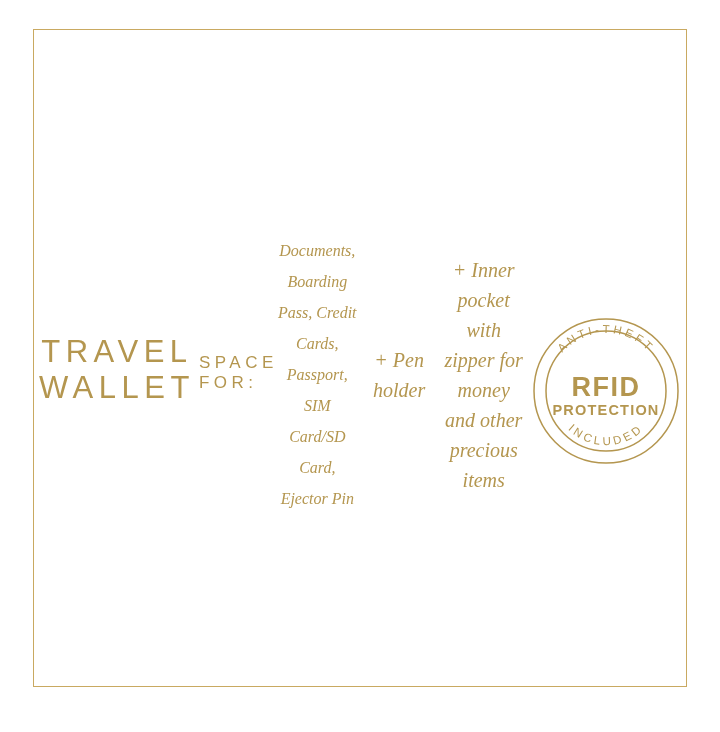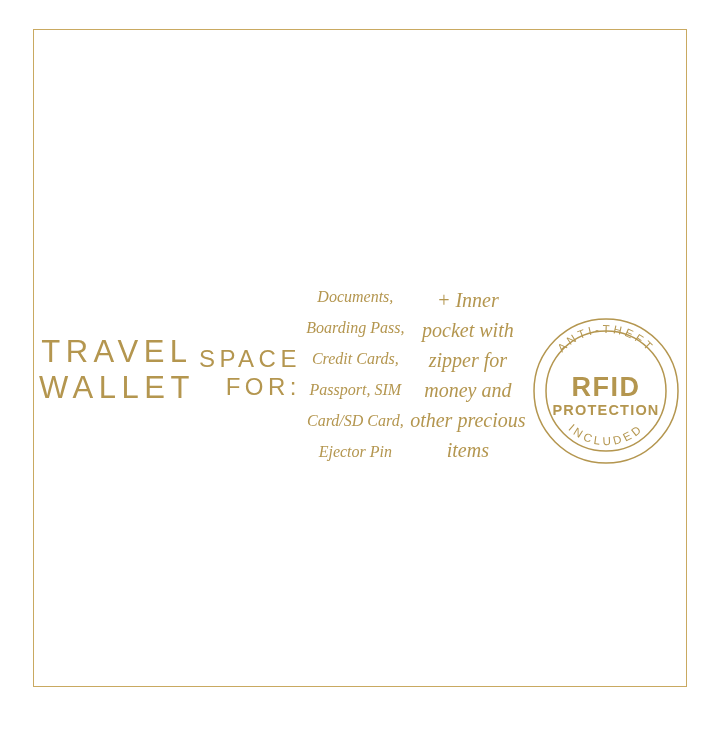--- a/index.html
+++ b/index.html
@@ -50,24 +50,24 @@
     font-style: italic;
     font-size: 21px;
     line-height: 32px;
     color: #b4964f;
     text-align: center;
     width: 600px;
     margin: 0 0 26px 0;
   }
   .space-for {
     font-family: "Liberation Sans", sans-serif;
-    font-size: 24px;
+    font-size: 17px;
     letter-spacing: 4.5px;
     color: #b4964f;
-    text-align: right;
+    text-align: left;
     margin: 0 0 22px 0;
     padding-left: 4px;
   }
   .items {
     font-family: "Liberation Serif", serif;
     font-style: italic;
     font-size: 16px;
     line-height: 31px;
     color: #b4964f;
     text-align: center;
@@ -120,20 +120,21 @@
 <div class="card">
   <div class="inner">
 
     <h1 class="title">TRAVEL WALLET</h1>
 
 
     <div class="space-for">SPACE FOR:</div>
 
     <p class="items">Documents, Boarding Pass, Credit Cards, Passport, SIM Card/SD Card, Ejector Pin</p>
 
+    <p class="extra">+ Pen holder</p>
 
     <p class="extra">+ Inner pocket with zipper for money and other precious items</p>
 
     <div class="badge-wrap">
       <svg width="160" height="160" viewBox="0 0 160 160">
         <defs>
           <path id="arcTop" d="M 22,80 A 58,58 0 0 1 138,80"></path>
           <path id="arcBottom" d="M 26,80 A 54,54 0 0 0 134,80"></path>
         </defs>
         <circle cx="80" cy="80" r="72" fill="none" stroke="#b4964f" stroke-width="1.5"></circle>

